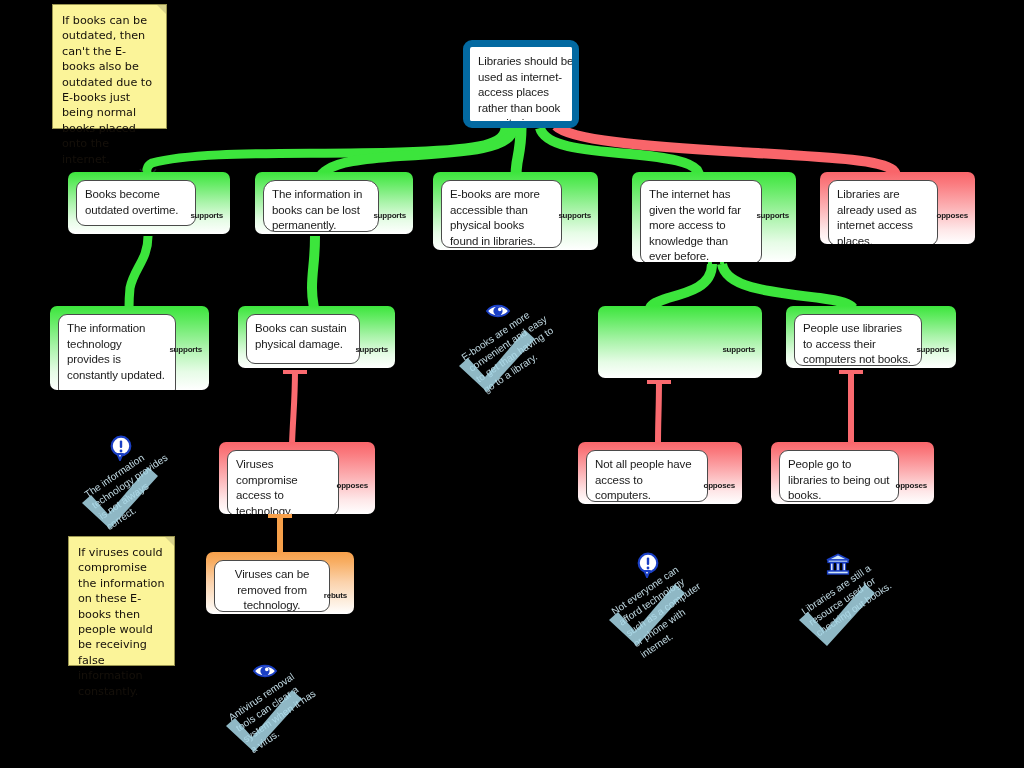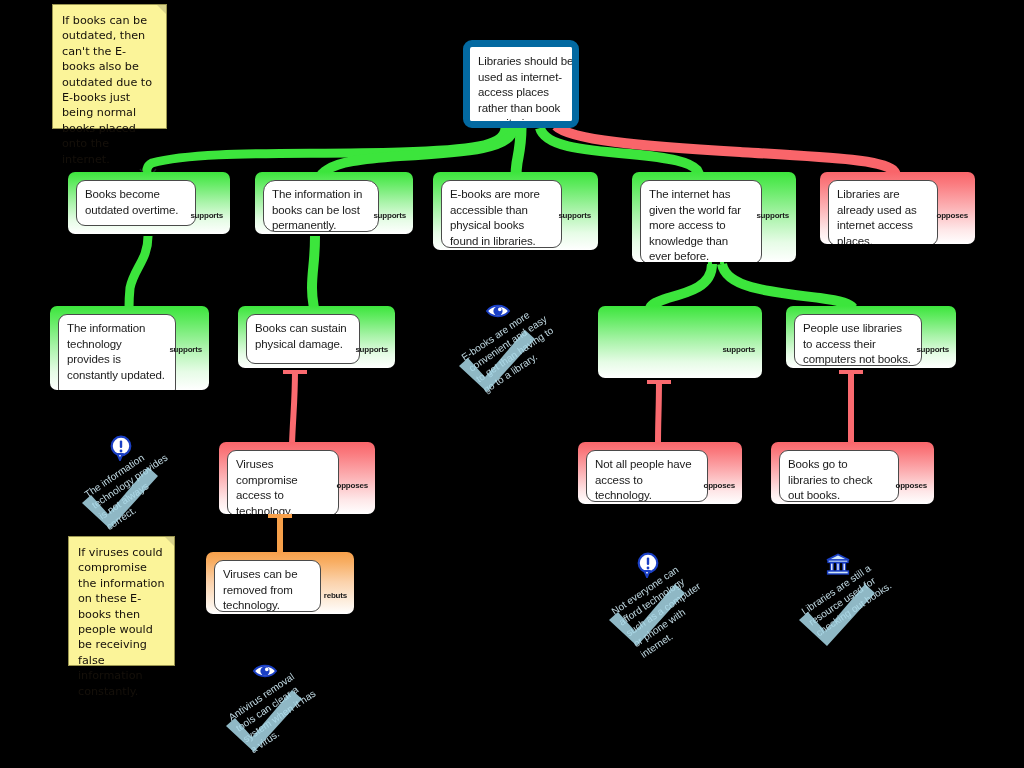--- a/index.html
+++ b/index.html
@@ -217,29 +217,29 @@
       </div>
       <div class="card supports" style="left: 786px; top: 306px; width: 170px; height: 62px;">
         <div class="card-inner" style="width: 128px; height: 52px;">People use libraries to access their computers not books.</div>
         <div class="card-role">supports</div>
       </div>
       <div class="card opposes" style="left: 219px; top: 442px; width: 156px; height: 72px;">
         <div class="card-inner" style="width: 112px; height: 66px;">Viruses compromise access to technology.</div>
         <div class="card-role">opposes</div>
       </div>
       <div class="card opposes" style="left: 578px; top: 442px; width: 164px; height: 62px;">
-        <div class="card-inner" style="width: 122px; height: 52px;">Not all people have access to technology.</div>
+        <div class="card-inner" style="width: 122px; height: 52px;">Not all people have access to computers.</div>
         <div class="card-role">opposes</div>
       </div>
       <div class="card opposes" style="left: 771px; top: 442px; width: 163px; height: 62px;">
-        <div class="card-inner" style="width: 120px; height: 52px;">Books go to libraries to check out books.</div>
+        <div class="card-inner" style="width: 120px; height: 52px;">People go to libraries to being out books.</div>
         <div class="card-role">opposes</div>
       </div>
       <div class="card rebuts" style="left: 206px; top: 552px; width: 148px; height: 62px;">
-        <div class="card-inner" style="width: 107px; height: 52px;">Viruses can be removed from technology.</div>
+        <div class="card-inner" style="width: 116px; height: 52px; text-align: center;">Viruses can be removed from technology.</div>
         <div class="card-role">rebuts</div>
       </div>
     </div>
 
   <div id="notes-host">
       <div class="note" style="left: 52px; top: 4px; width: 115px; height: 125px;">
         <div>If books can be outdated, then can't the E-books also be outdated due to E-books just being normal books placed onto the internet.</div>
         <span class="foldmark"></span>
       </div>
       <div class="note" style="left: 68px; top: 536px; width: 107px; height: 130px;">

